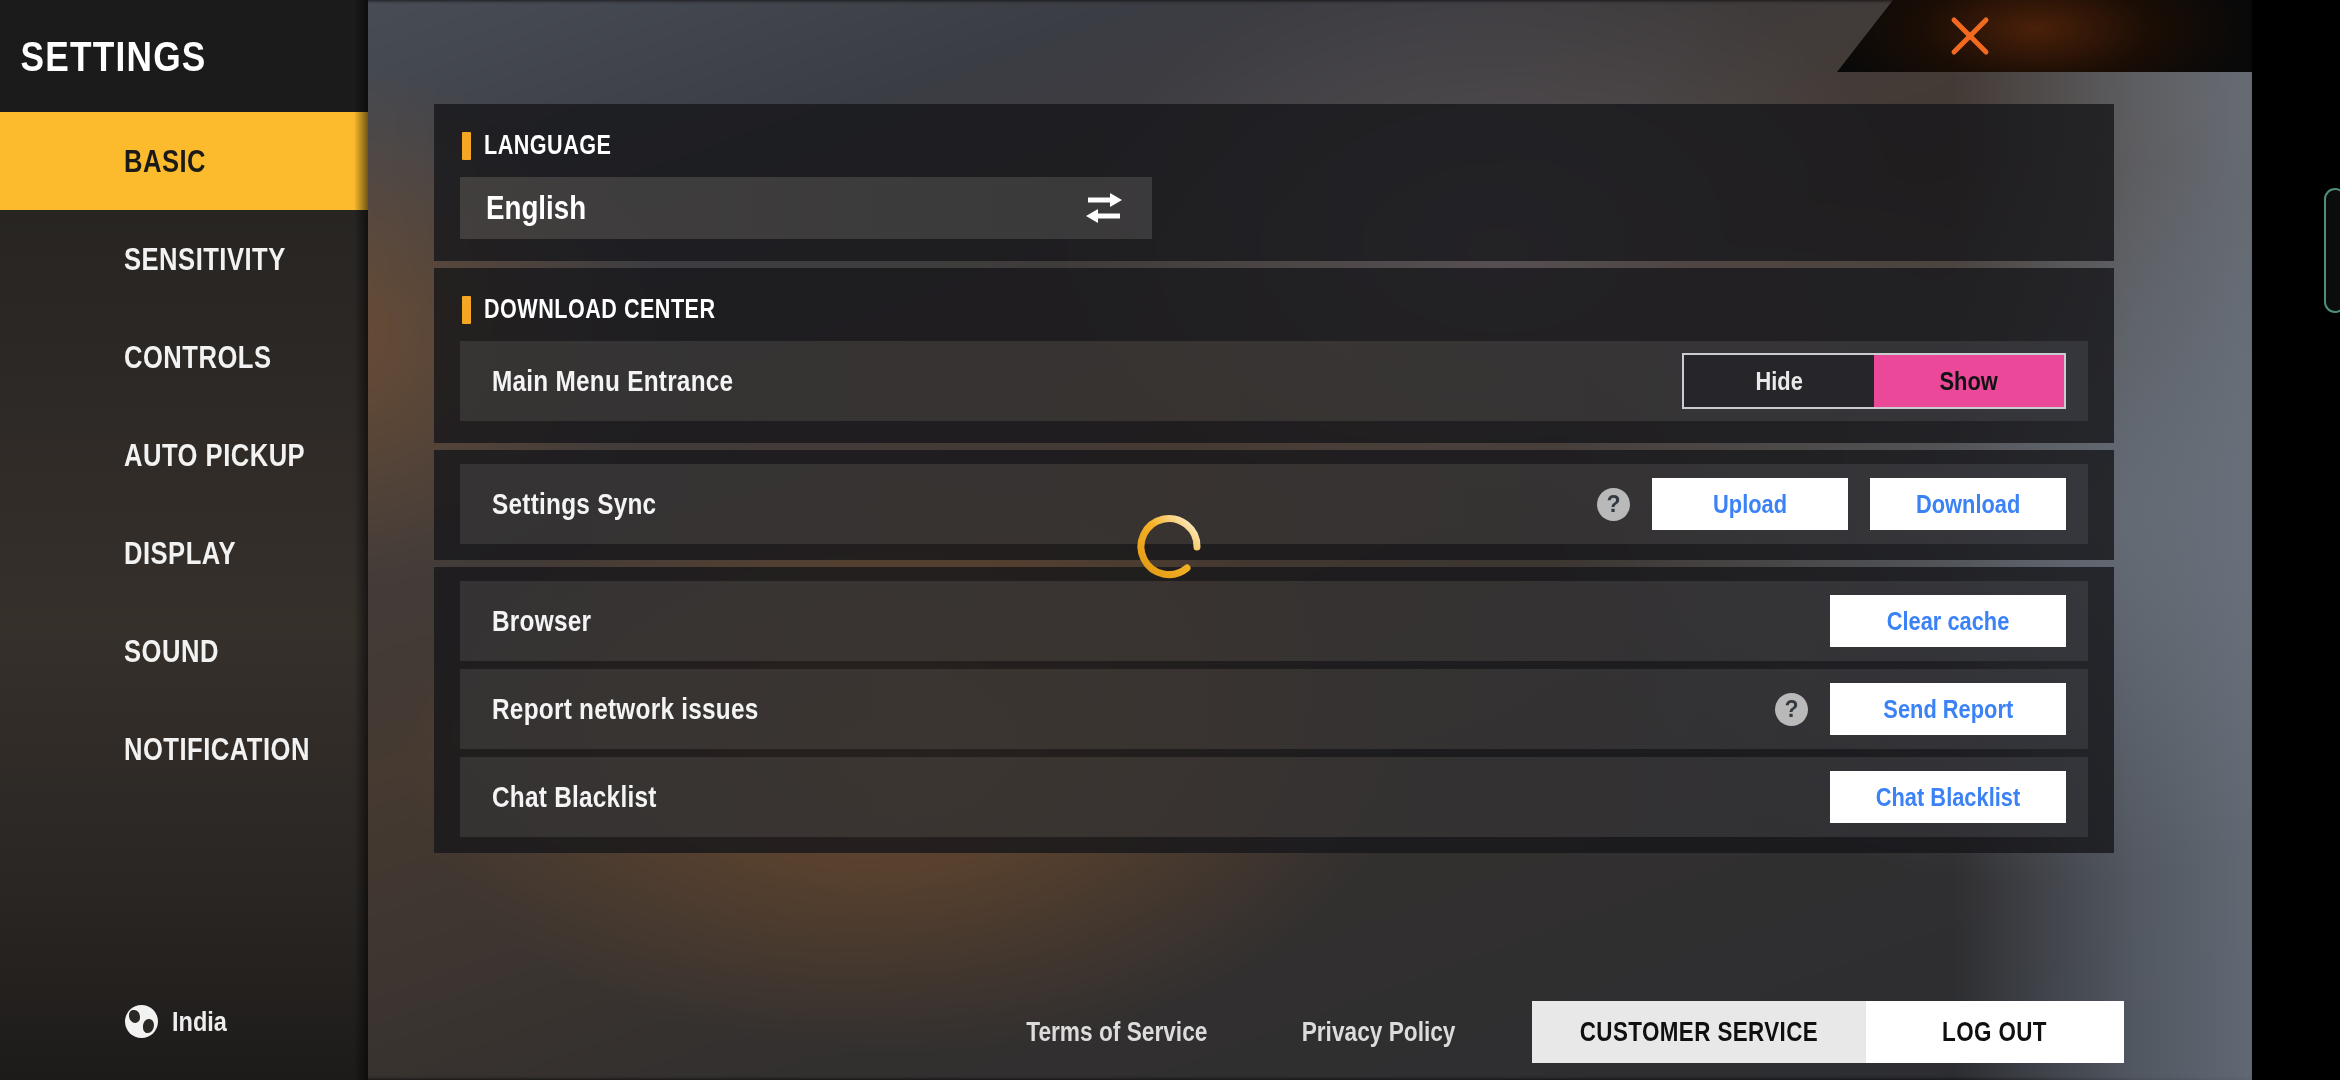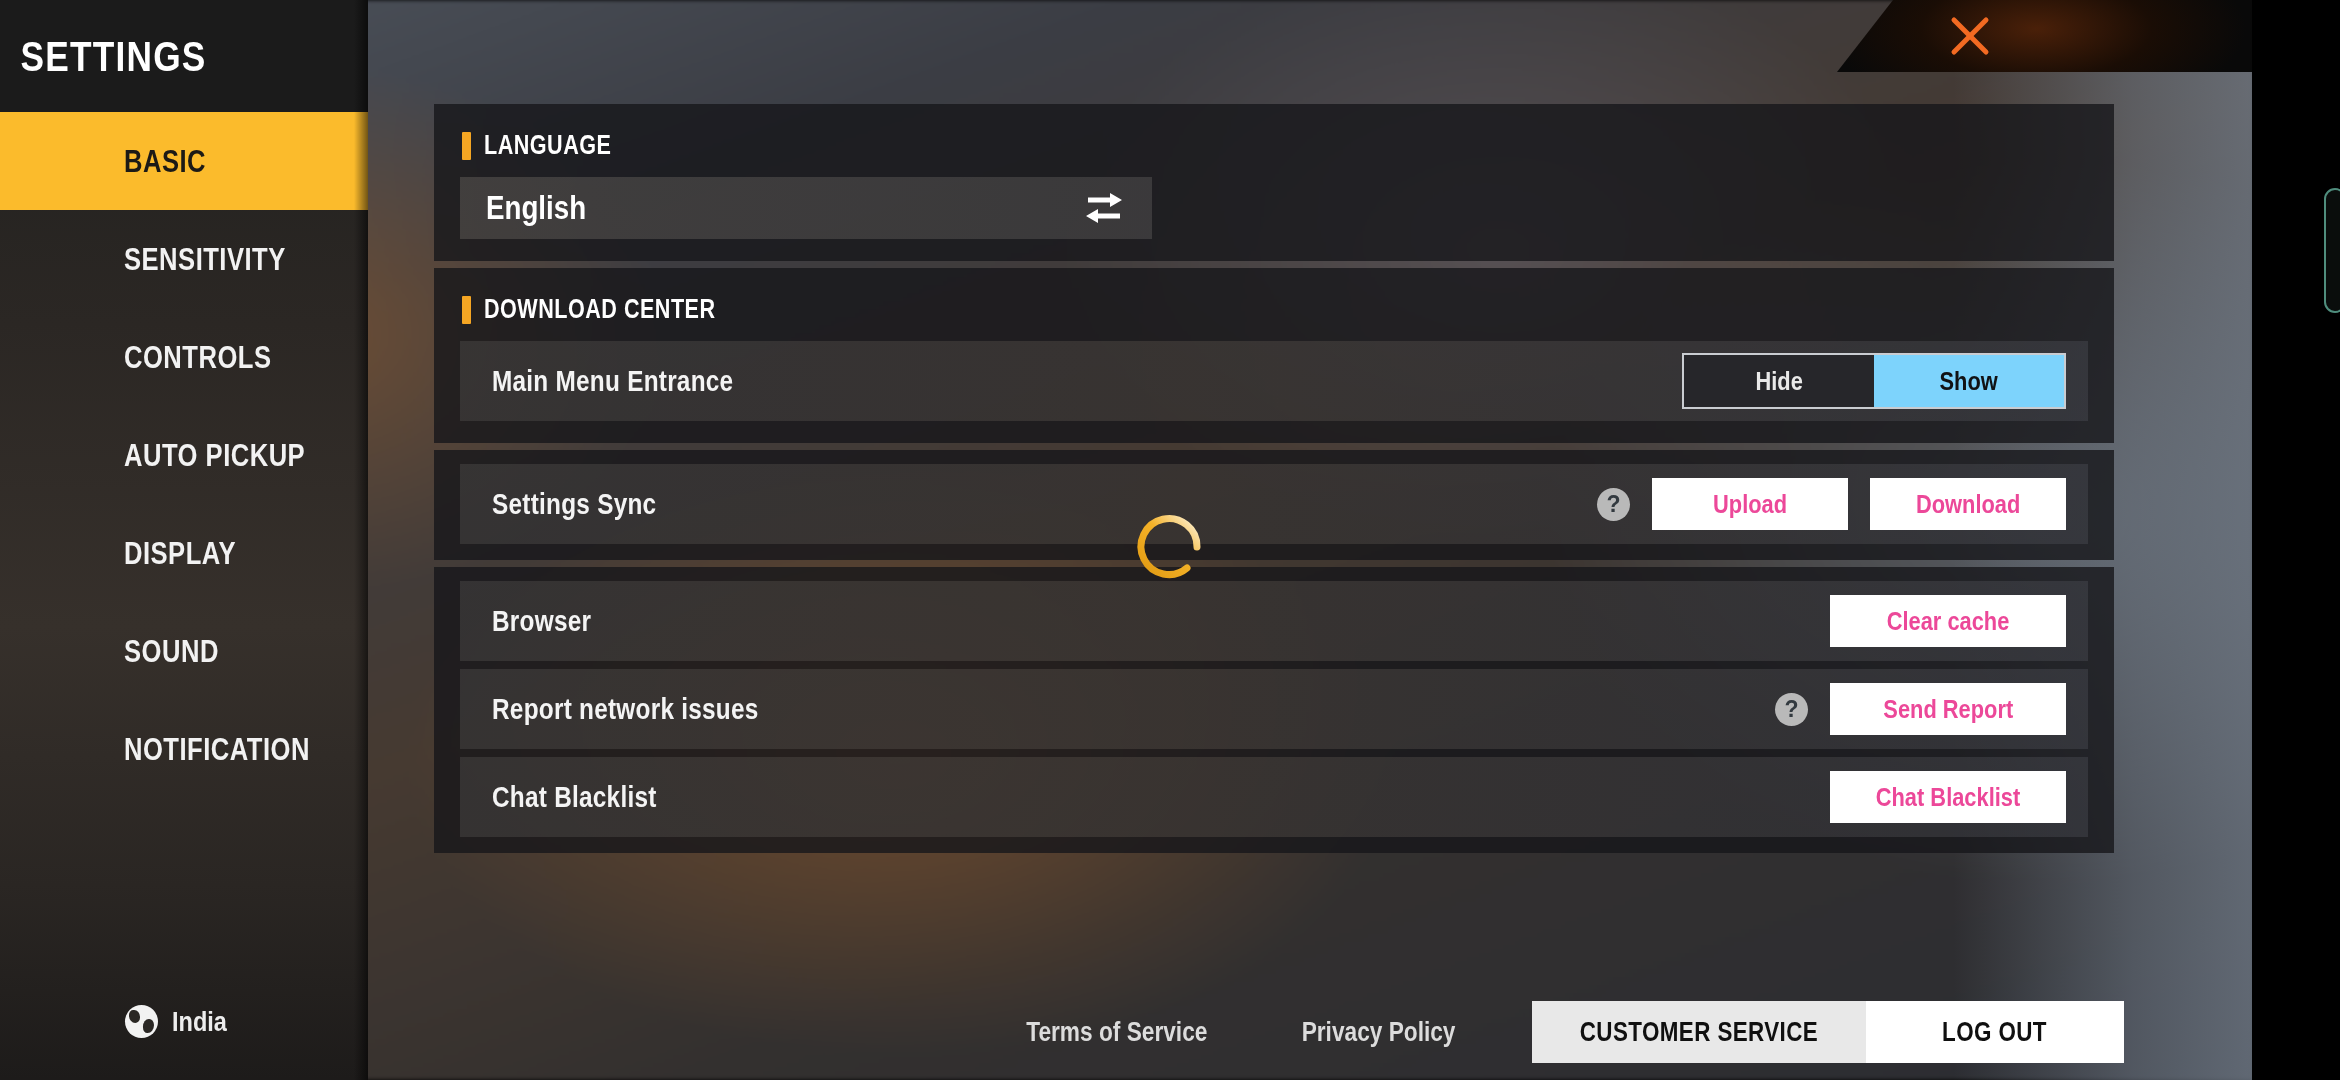--- a/index.html
+++ b/index.html
@@ -166,25 +166,25 @@
   
   .segmented{
     display:flex; border:2px solid #c9ccd1; background:#26262a; height:56px;
   }
   .seg{
     min-width:190px; display:flex; align-items:center; justify-content:center;
     color:#e9e9e9; font-size:26px; font-weight:700; cursor:pointer;
     padding:0 14px;
   }
   .seg span{ transform:scaleX(.84); display:block; }
-  .seg.on{ background:#7dd3fc; color:#111214;text-align:right; }
+  .seg.on{ background:#ec4899; color:#111214;text-align:right; }
 
   
   .wbtn{
-    background:#fff; color:#ec4899;
+    background:#fff; color:#3b82f6;
     height:52px; min-width:196px;
     display:flex; align-items:center; justify-content:center;
     font-size:26px; font-weight:700; cursor:pointer; padding:0 16px;
   }
   .wbtn span{ transform:scaleX(.84); display:block; white-space:nowrap; }
   .wbtn.wide{ min-width:236px; }
 
   
   .spinner{
     position:absolute; left:1125px; top:503px; width:88px; height:88px; z-index:9;

